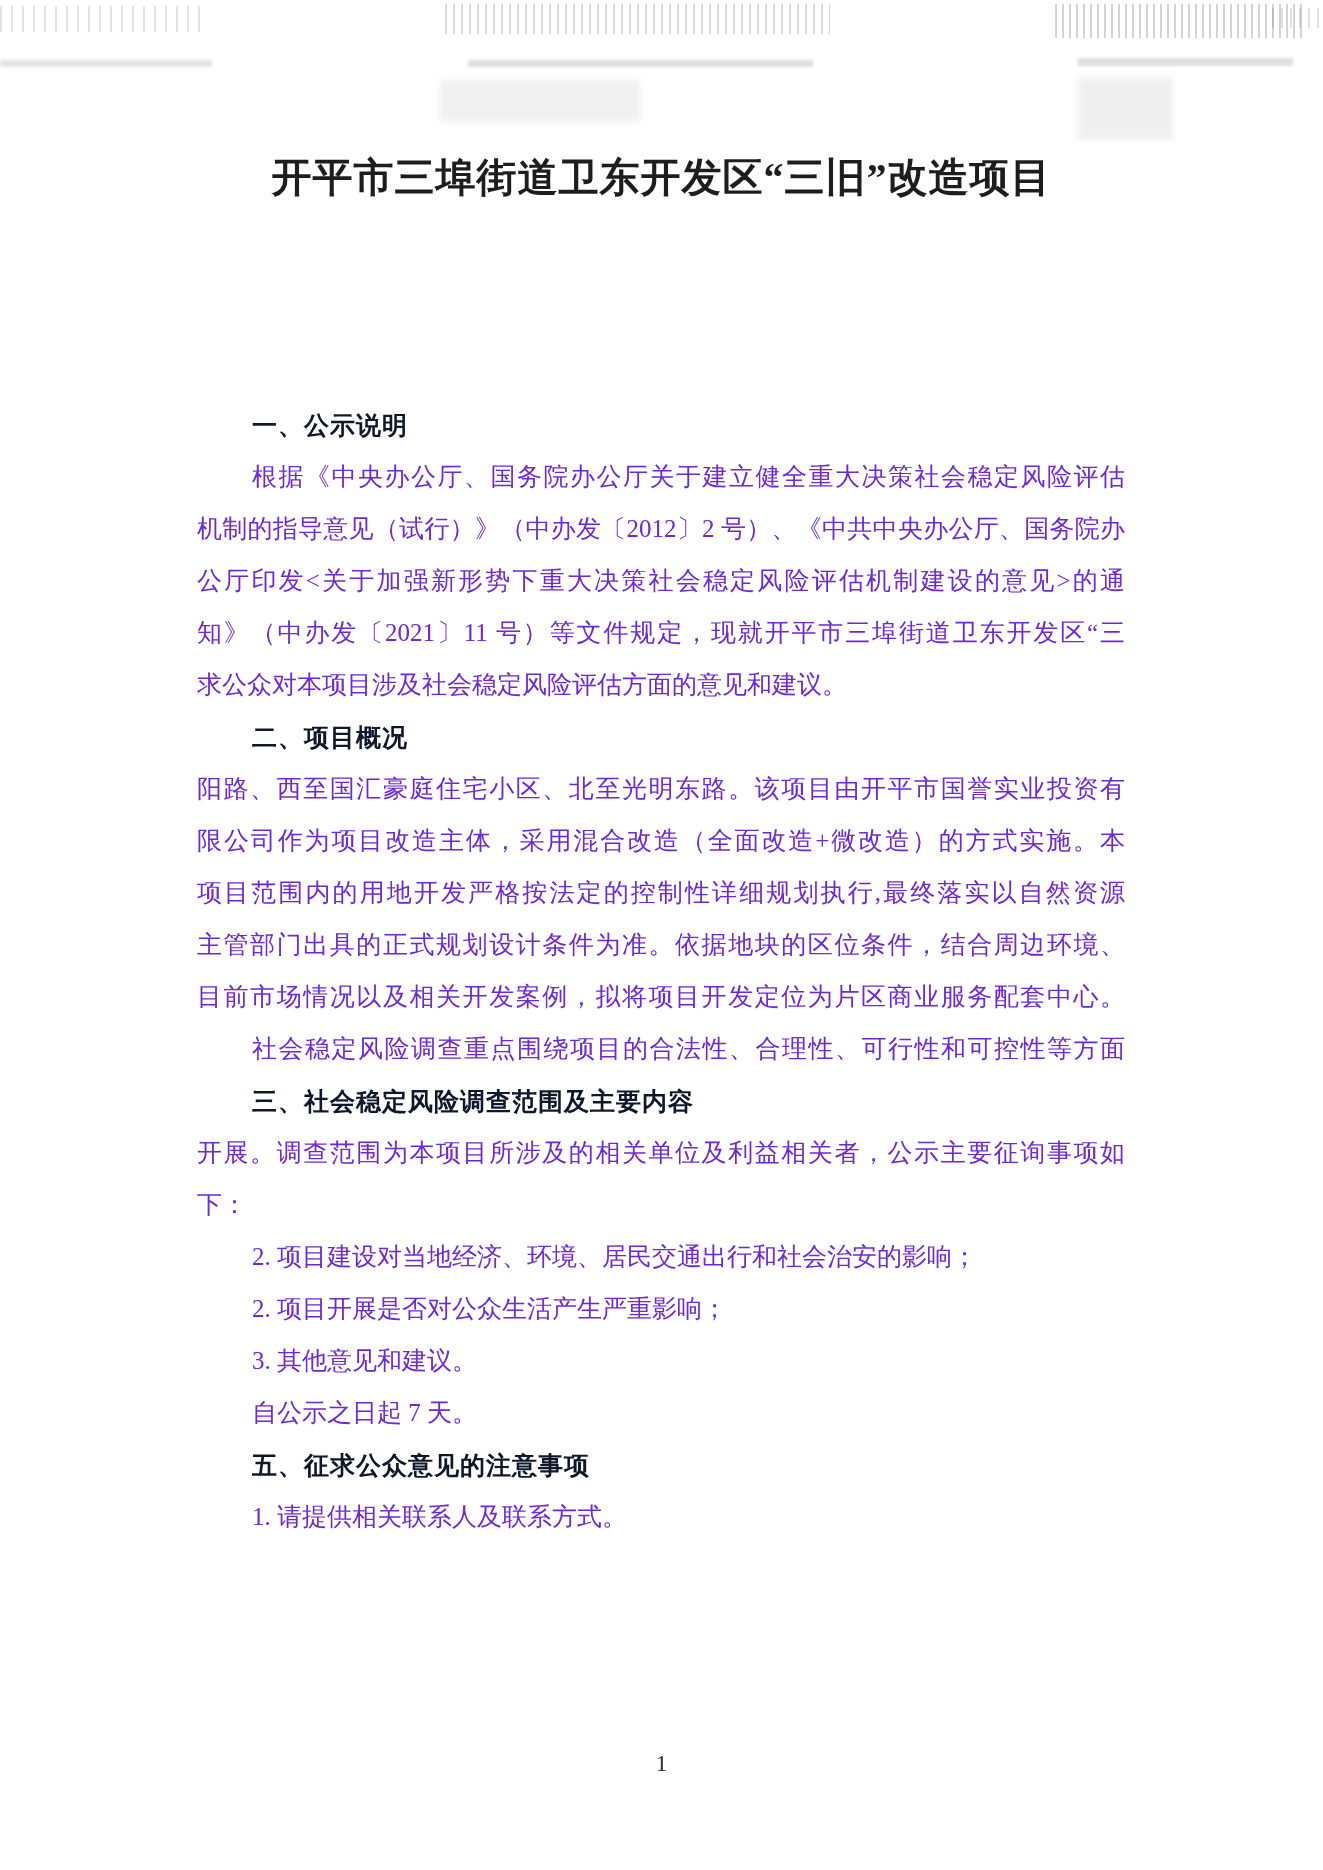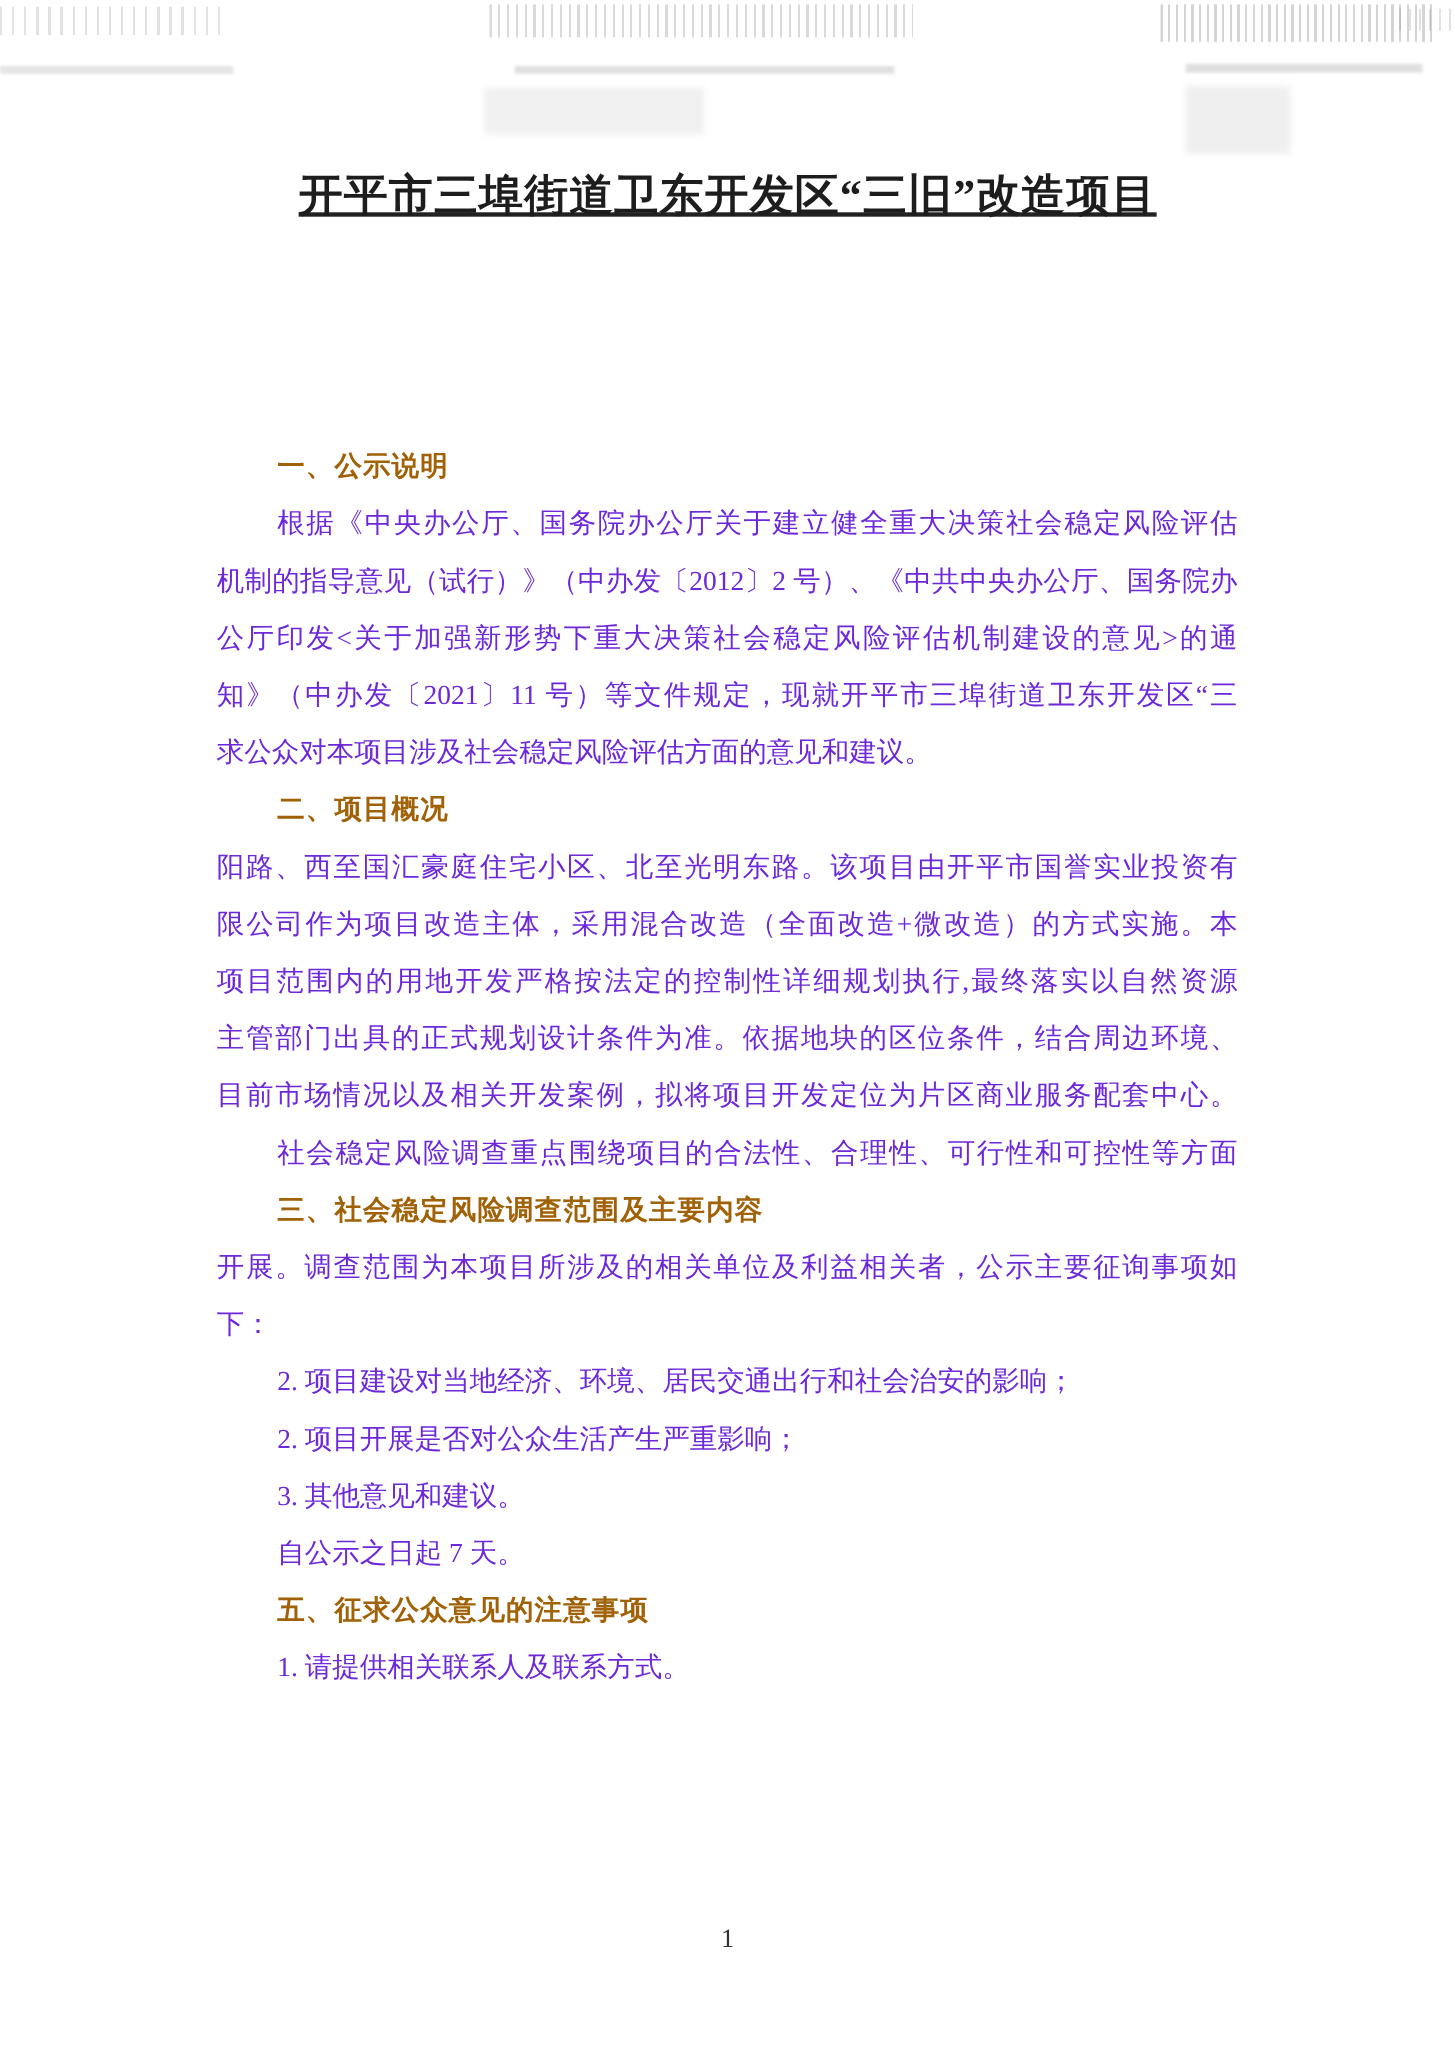--- a/index.html
+++ b/index.html
@@ -32,21 +32,20 @@
   .h2 { left: 468px;  top: 60px; width: 345px; height: 7px; background: rgba(130,130,130,.26); filter: blur(1.4px); }
   .h3 { left: 1078px; top: 58px; width: 215px; height: 8px; background: rgba(130,130,130,.26); filter: blur(1.4px); }
   .b1 { left: 440px;  top: 80px; width: 200px; height: 42px; background: rgba(150,150,150,.14); filter: blur(3px); }
   .b2 { left: 1078px; top: 78px; width: 95px;  height: 62px; background: rgba(150,150,150,.15); filter: blur(3px); }
 
   
   .title-block {
     position: absolute;
     top: 146px; left: 0; width: 100%;
     text-align: center;
-    text-decoration: underline;
   }
   .title-line {
     font-size: 40px;
     line-height: 64px;
     font-weight: 700;
     letter-spacing: 1px;
     color: #1d1d1d;
     font-family: "Liberation Serif", "DejaVu Serif", serif;
   }
 
@@ -64,23 +63,23 @@
     color: #6d28d9;
     white-space: nowrap;
     text-align: justify;
     text-align-last: left;
   }
   .line.just { text-align-last: justify; }
   .line.indent { text-indent: 55px; }
   .line.heading {
     font-weight: 700;
     text-indent: 55px;
-    font-family: Liberation Serif, serif;
+    font-family: Liberation Sans, sans-serif;
     letter-spacing: 1px;
-    color: #a16207;
+    color: #0f172a;
   }
 
   
   .page-number {
     position: absolute;
     top: 1750px; left: 0; width: 100%;
     text-align: center;
     font-size: 24px;
     color: #333;
   }

